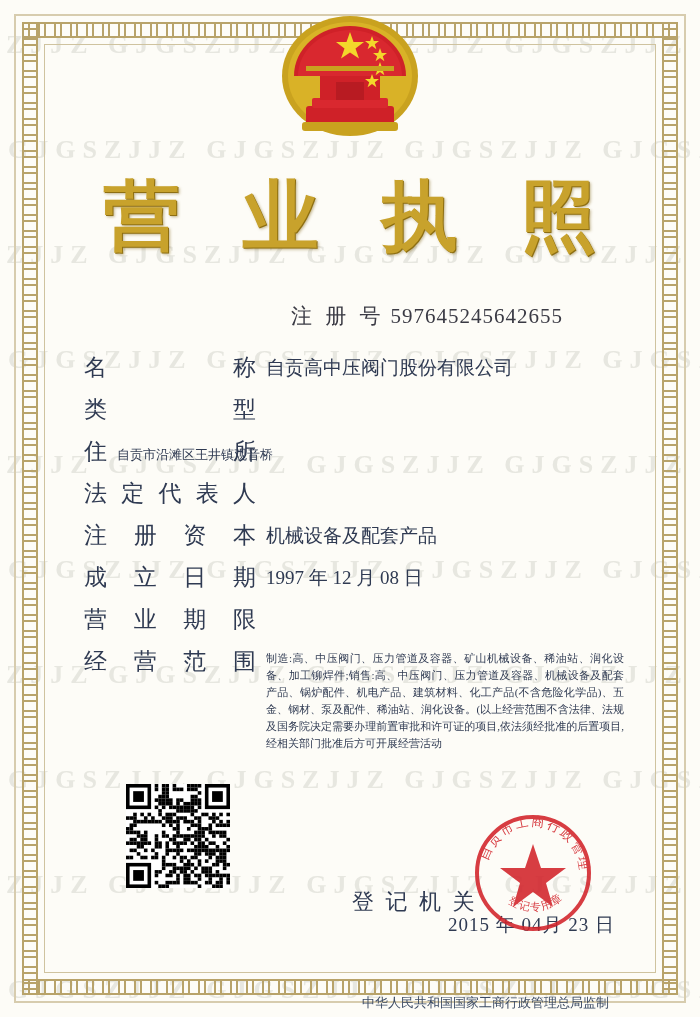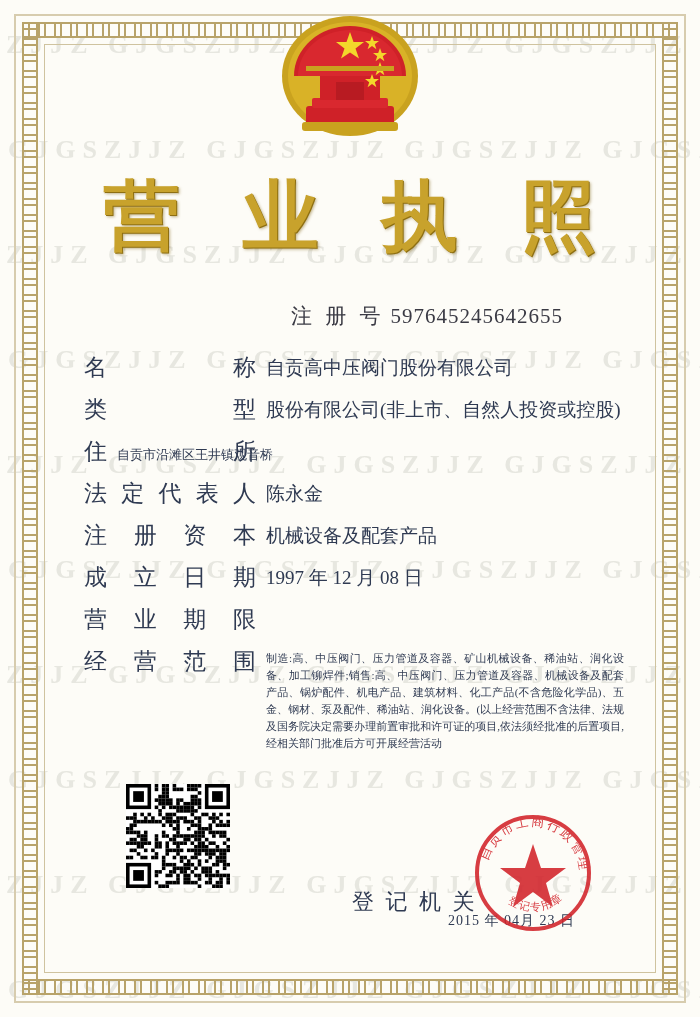--- a/index.html
+++ b/index.html
@@ -204,21 +204,21 @@
     font-family: "Liberation Serif", serif;
     font-size: 22px;
     letter-spacing: 3px;
     color: #2f3a52;
     z-index: 6;
   }
   .issue-date {
     position: absolute;
     left: 448px; top: 912px;
     font-family: "Liberation Serif", serif;
-    font-size: 14px;
+    font-size: 19px;
     color: #2f3a52;
     letter-spacing: 1px;
     z-index: 6;
     text-align: center;
   }
 
   .footer-left {
     position: absolute;
     left: 16px; top: 996px;
     font-size: 11px;
@@ -297,38 +297,36 @@
             <span>名</span>
             <span>称</span>
           </div>
           <div class="field-value">自贡高中压阀门股份有限公司</div>
         </div>
         <div class="field-row">
           <div class="field-label">
             <span>类</span>
             <span>型</span>
           </div>
-          <div class="field-value">股份有限公司(非上市、自然人投资或控股)</div>
         </div>
         <div class="field-row">
           <div class="field-label">
             <span>住</span>
             <span>所</span>
           </div>
           <div class="field-value small">自贡市沿滩区王井镇观音桥</div>
         </div>
         <div class="field-row">
           <div class="field-label">
             <span>法</span>
             <span>定</span>
             <span>代</span>
             <span>表</span>
             <span>人</span>
           </div>
-          <div class="field-value">陈永金</div>
         </div>
         <div class="field-row">
           <div class="field-label">
             <span>注</span>
             <span>册</span>
             <span>资</span>
             <span>本</span>
           </div>
           <div class="field-value">机械设备及配套产品</div>
         </div>
@@ -734,14 +732,15 @@
         </text>
         <text font-size="11" fill="#d2232a" font-family="Liberation Serif, serif" letter-spacing="1">
           <textPath href="#sealBottomArc" startOffset="22%" id="seal-bottom-text">登记专用章</textPath>
         </text>
       </svg>
     </div>
 
     <div class="registry-line">登 记 机 关</div>
     <div class="issue-date">2015 年 04月 23 日</div>
 
+    <div class="footer-right">中华人民共和国国家工商行政管理总局监制</div>
   </div>
 </div>
 
 </body></html>

